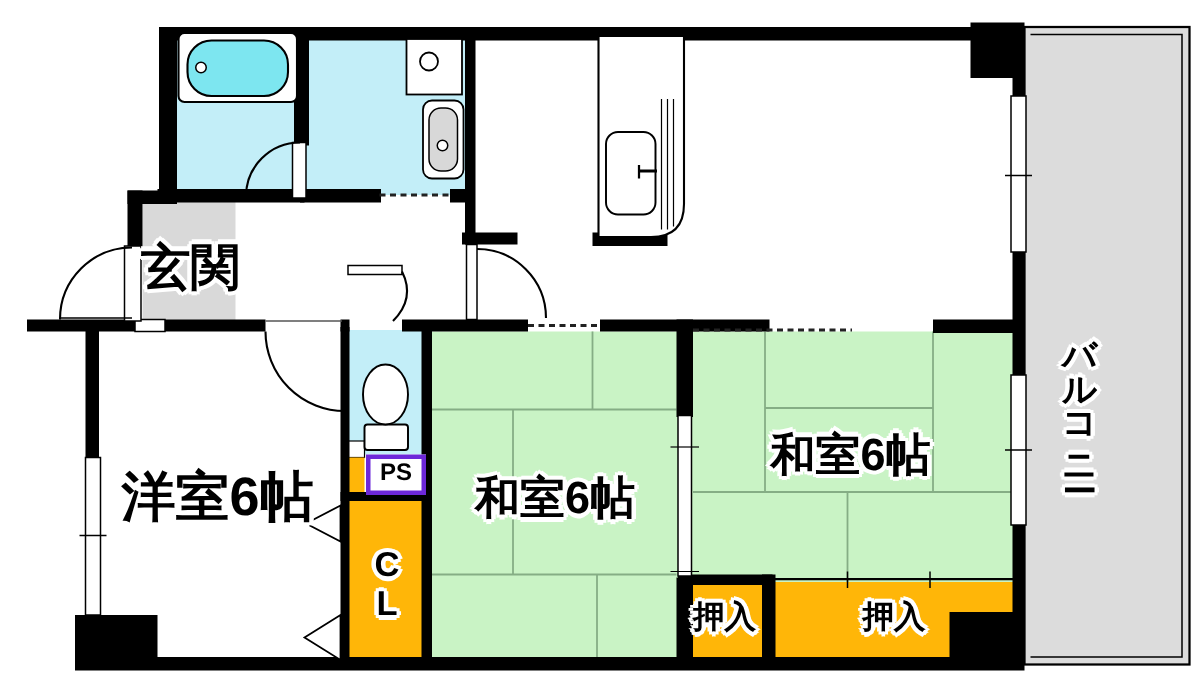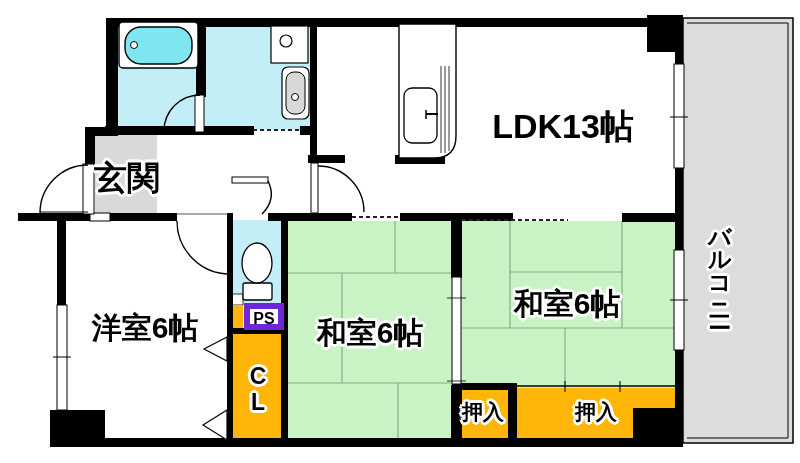--- a/index.html
+++ b/index.html
@@ -11,21 +11,21 @@
   .lbl {
     position:absolute; font-weight:bold; color:#000; white-space:nowrap;
     text-align:center; line-height:1.1;
     text-shadow:
       -3px 0 0 #fff, 3px 0 0 #fff, 0 -3px 0 #fff, 0 3px 0 #fff,
       -2px -2px 0 #fff, 2px -2px 0 #fff, -2px 2px 0 #fff, 2px 2px 0 #fff;
   }
   .vert { writing-mode:vertical-rl; text-orientation:upright; }
   .ps-box {
     position:absolute; left:244px; top:303px; width:40px; height:27px;
-    background:#fff; border:6px solid #6d28d9; box-sizing:border-box;
+    background:#fff; border:3px solid #6d28d9; box-sizing:border-box;
     font-weight:bold; font-size:16px; line-height:20px; text-align:center;
     color:#000; text-shadow:none;
   }
 </style>
 </head>
 <body>
 
 <div id="plan">
 
 <svg width="800" height="463" viewBox="0 0 800 463">
@@ -159,25 +159,24 @@
       <path d="M 426 114 H 438" stroke="#000" stroke-width="2"></path>
       <path d="M 426 110 V 119" stroke="#000" stroke-width="1.5"></path>
     </g>
     <g fill="#fff" stroke="#000" stroke-width="1.2">
       <path d="M 227 337 L 204 349 L 227 361 Z"></path>
       <path d="M 227 410 L 203 425 L 227 440 Z"></path>
     </g>
   </g>
 </svg>
 
-  <div class="lbl" style="left:455px; top:108px; width:216px; font-size:34px;">LDK13帖</div>
 
   <div class="lbl" style="left:94px; top:160px; width:64px; font-size:33px;">玄関</div>
 
-  <div class="lbl" style="left:70px; top:311px; width:150px; font-size:30px;">洋室6帖</div>
+  <div class="lbl" style="left:70px; top:311px; width:150px; font-size:36px;">洋室6帖</div>
 
   <div class="lbl" style="left:295px; top:316px; width:150px; font-size:30px;">和室6帖</div>
 
   <div class="lbl" style="left:492px; top:287px; width:150px; font-size:30px;">和室6帖</div>
 
   <div class="lbl" style="left:455px; top:400px; width:56px; font-size:21px;">押入</div>
 
   <div class="lbl" style="left:540px; top:400px; width:112px; font-size:21px;">押入</div>
 
   <div class="ps-box">PS</div>

